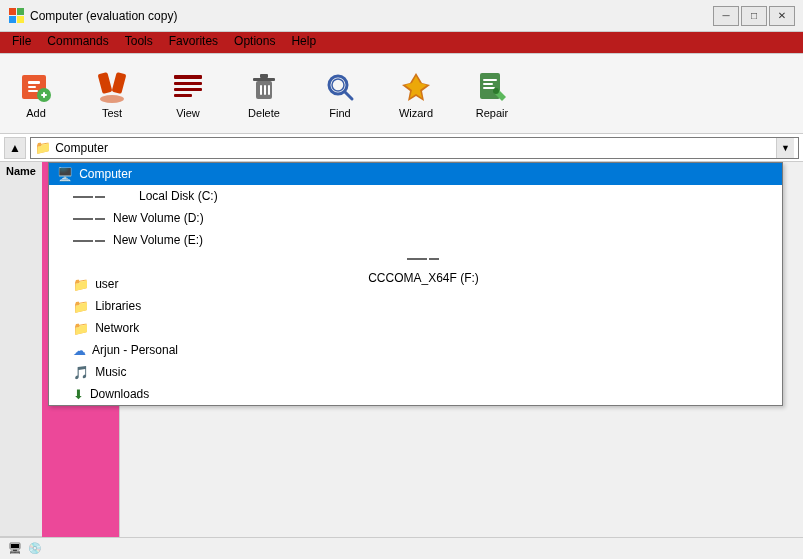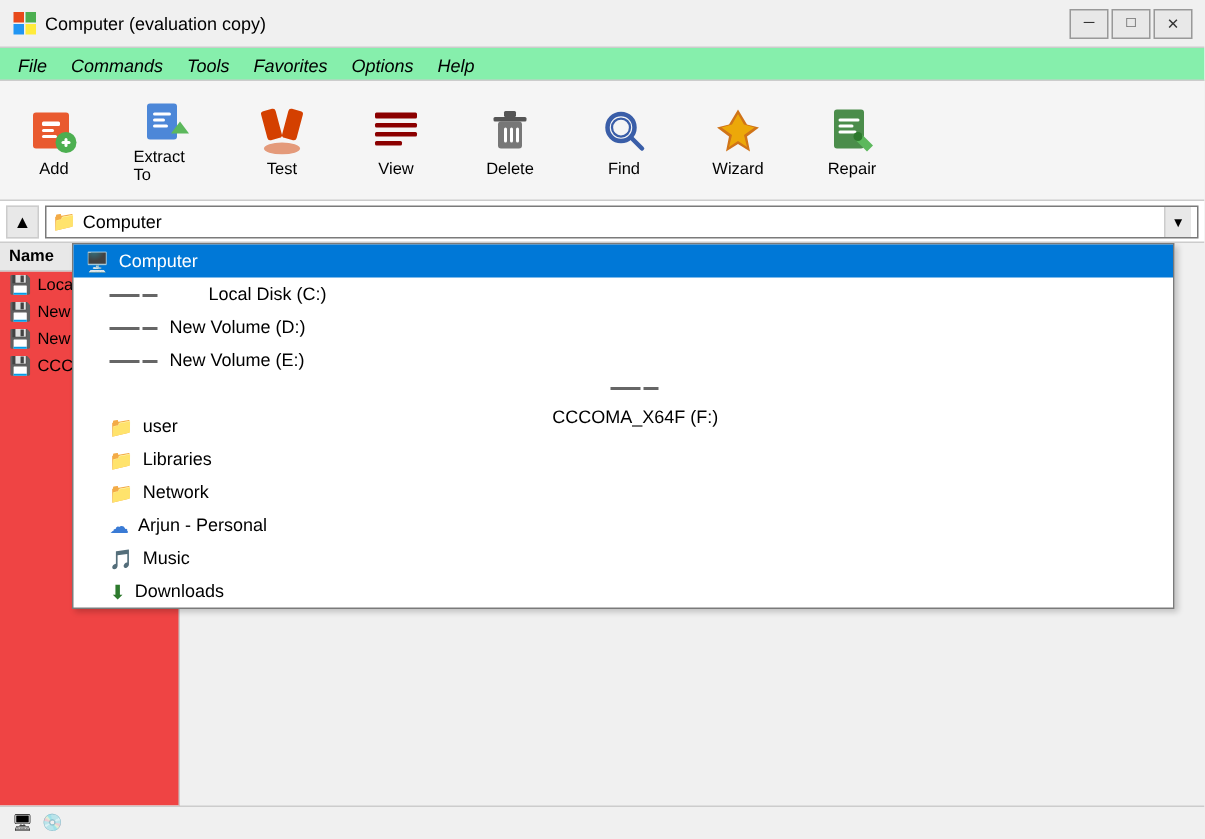--- a/index.html
+++ b/index.html
@@ -49,27 +49,26 @@
       cursor: pointer;
       display: flex;
       align-items: center;
       justify-content: center;
       font-size: 10px;
       color: #333;
     }
 
     
     .menu-bar {
-      background: #86efac;
+      background: #b91c1c;
       height: 22px;
       display: flex;
-      align-items: flex-end;
+      align-items: flex-start;
       padding: 0 4px;
       border-bottom: 1px solid #ccc;
-      font-style: italic;
     }
     .menu-item {
       padding: 2px 8px;
       cursor: pointer;
       font-size: 12px;
       color: #000;
     }
 
     
     .toolbar {
@@ -165,23 +164,23 @@
       display: flex;
       flex: 1;
       overflow: hidden;
       position: relative;
     }
 
     
     .sidebar {
       width: 120px;
       border-right: 1px solid #ccc;
-      background: #ef4444;
-      display: flex;
-      flex-direction: column;
+      background: #ec4899;
+      display: flex;
+      flex-direction: row;
       overflow-y: auto;
     }
     .sidebar-header {
       background: #e8e8e8;
       padding: 3px 6px;
       font-size: 11px;
       font-weight: bold;
       border-bottom: 1px solid #ccc;
     }
     .sidebar-item {
@@ -302,32 +301,20 @@
           <circle cx="24" cy="24" r="7" fill="#4caf50"></circle>
           <rect x="21" y="23" width="6" height="2" fill="white" rx="1"></rect>
           <rect x="23" y="21" width="2" height="6" fill="white" rx="1"></rect>
         </svg>
       </div>
       <div class="tool-label">Add</div>
     </div>
     <div class="tool-btn">
       <div class="tool-icon">
         <svg width="32" height="32" viewBox="0 0 32 32">
-          <rect x="2" y="4" width="20" height="24" rx="2" fill="#3a7bd5" opacity="0.9"></rect>
-          <rect x="6" y="10" width="12" height="2" fill="white" rx="1"></rect>
-          <rect x="6" y="14" width="8" height="2" fill="white" rx="1"></rect>
-          <rect x="6" y="18" width="10" height="2" fill="white" rx="1"></rect>
-          <polygon points="24,16 30,24 18,24" fill="#5cb85c"></polygon>
-        </svg>
-      </div>
-      <div class="tool-label">Extract To</div>
-    </div>
-    <div class="tool-btn">
-      <div class="tool-icon">
-        <svg width="32" height="32" viewBox="0 0 32 32">
           <rect x="4" y="2" width="10" height="20" rx="2" fill="#d44000" transform="rotate(-15 9 12)"></rect>
           <rect x="18" y="2" width="10" height="20" rx="2" fill="#d44000" transform="rotate(15 23 12)"></rect>
           <ellipse cx="16" cy="28" rx="12" ry="4" fill="#d44000" opacity="0.5"></ellipse>
         </svg>
       </div>
       <div class="tool-label">Test</div>
     </div>
     <div class="tool-btn">
       <div class="tool-icon">
         <svg width="32" height="32" viewBox="0 0 32 32">

